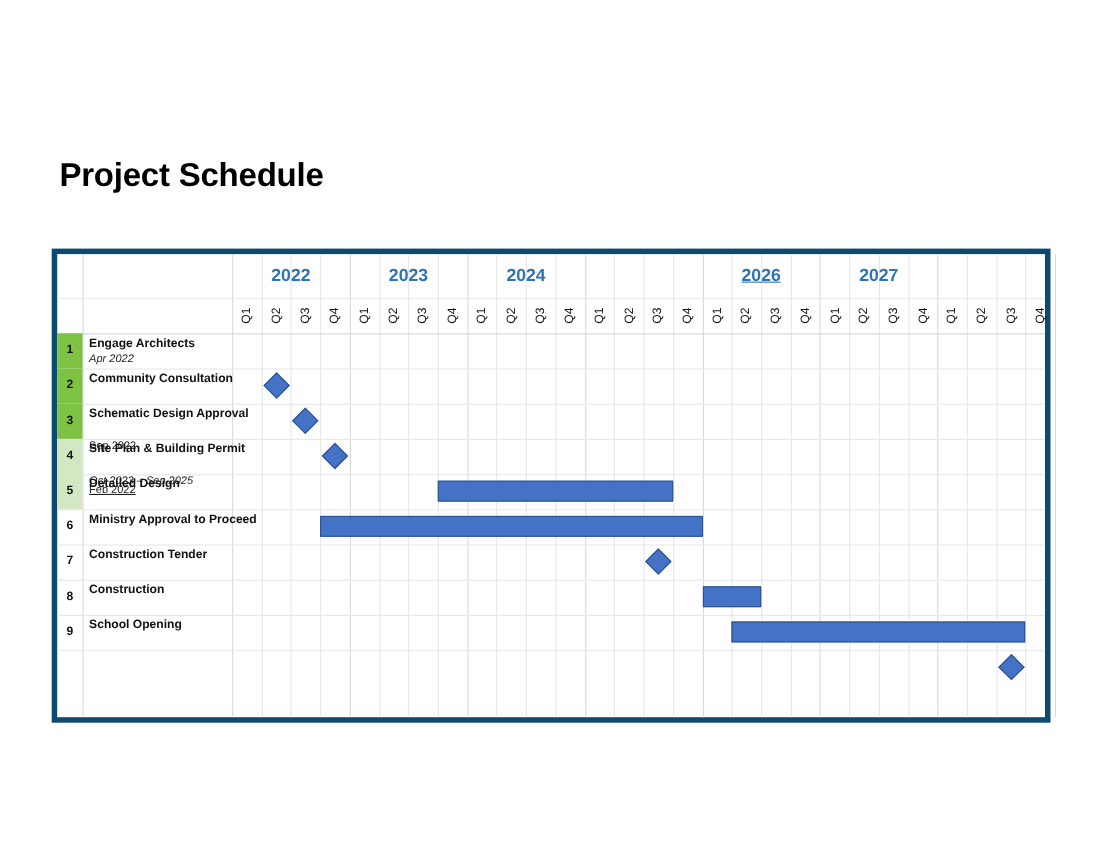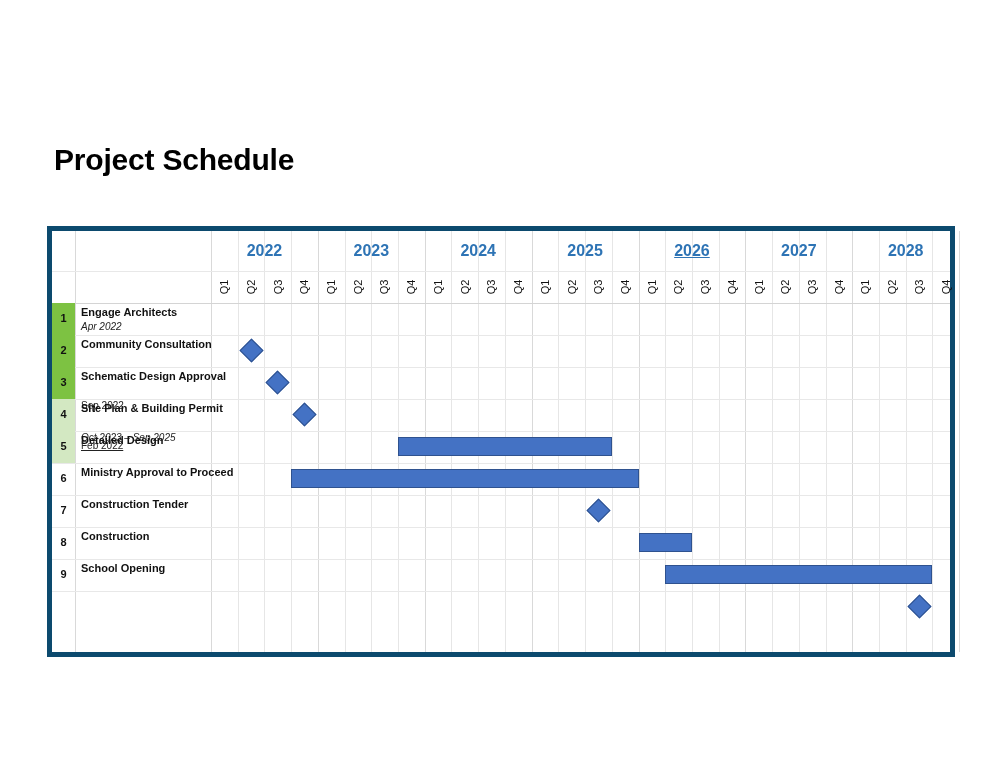--- a/index.html
+++ b/index.html
@@ -211,24 +211,22 @@
       <div class="hline" style="top: 264px;"></div>
       <div class="hline" style="top: 296px;"></div>
       <div class="hline" style="top: 328px;"></div>
       <div class="hline" style="top: 360px;"></div>
     </div>
 
   <div id="year-band">
       <div class="year-cell" style="left: 159px; width: 106.88px;">2022</div>
       <div class="year-cell" style="left: 265.88px; width: 106.88px;">2023</div>
       <div class="year-cell" style="left: 372.76px; width: 106.88px;">2024</div>
-      <div class="year-cell" style="left: 479.64px; width: 106.88px;">2025</div>
       <div class="year-cell" style="left: 586.52px; width: 106.88px; text-decoration: underline;">2026</div>
       <div class="year-cell" style="left: 693.4px; width: 106.88px;">2027</div>
-      <div class="year-cell" style="left: 800.28px; width: 106.88px;">2028</div>
     </div>
 
   <div id="quarter-band">
       <div class="quarter-cell" style="left: 159px;"><span>Q1</span></div>
       <div class="quarter-cell" style="left: 185.72px;"><span>Q2</span></div>
       <div class="quarter-cell" style="left: 212.44px;"><span>Q3</span></div>
       <div class="quarter-cell" style="left: 239.16px;"><span>Q4</span></div>
       <div class="quarter-cell" style="left: 265.88px;"><span>Q1</span></div>
       <div class="quarter-cell" style="left: 292.6px;"><span>Q2</span></div>
       <div class="quarter-cell" style="left: 319.32px;"><span>Q3</span></div>

